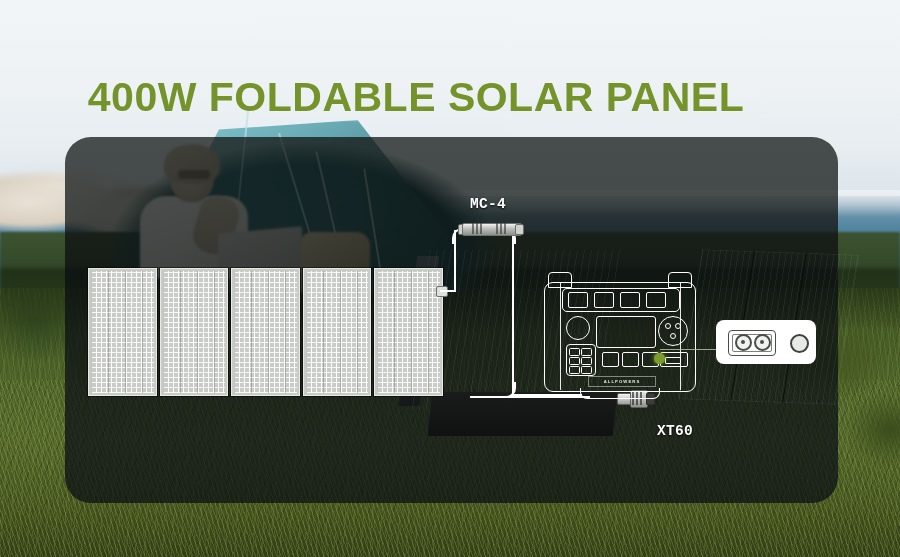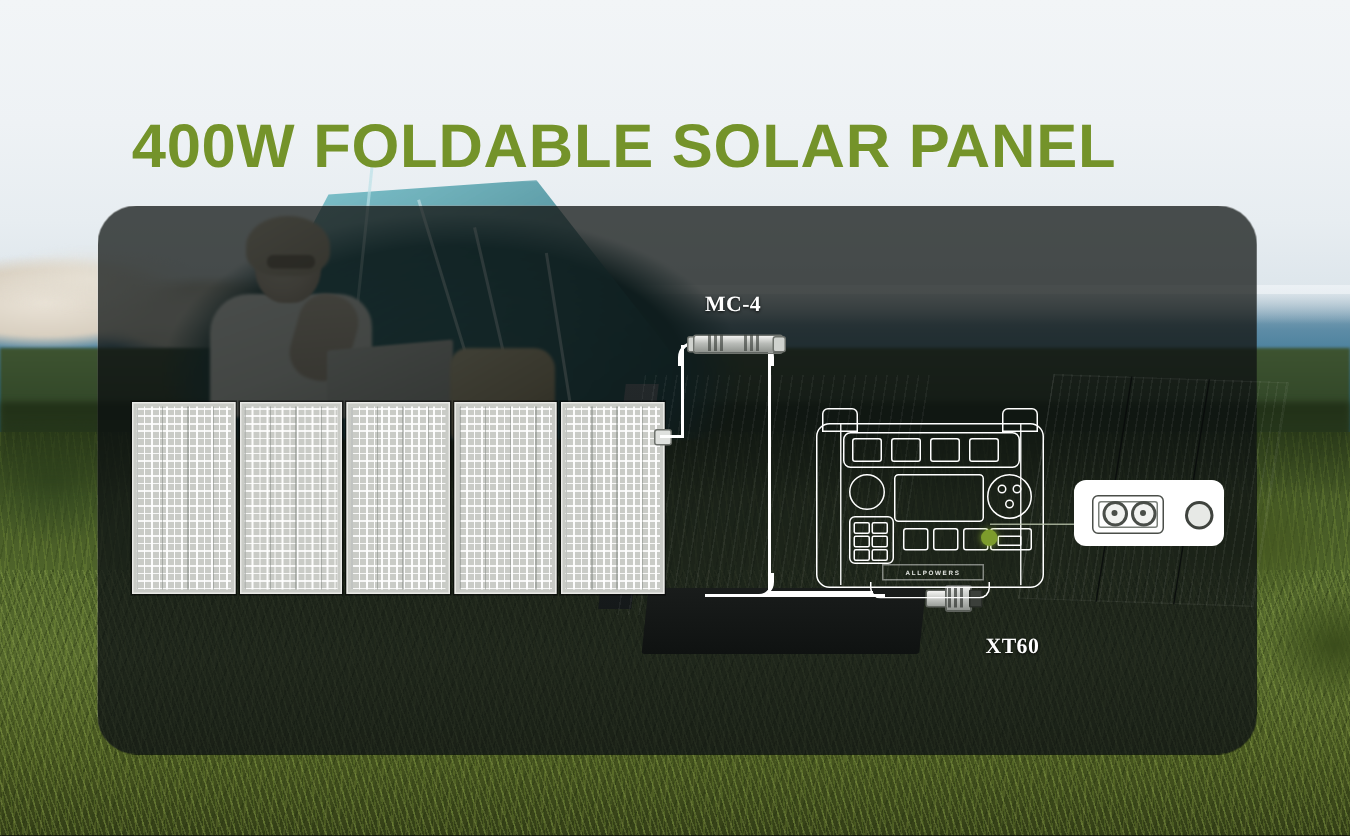--- a/index.html
+++ b/index.html
@@ -239,21 +239,21 @@
     position:absolute;left:0;top:2px;width:58px;height:11px;border-radius:2px;
     background:linear-gradient(180deg,#f2f2f0 0%,#b9bcb8 45%,#8d918c 100%);
     border:1px solid #6f736e;
   }
   .mc4-conn .rib{position:absolute;top:2px;width:2px;height:11px;background:rgba(60,64,60,.65);}
   .mc4-conn .cap-l{position:absolute;left:-4px;top:3px;width:7px;height:9px;border-radius:2px;background:#cfd2ce;border:1px solid #6c706b;}
   .mc4-conn .cap-r{position:absolute;right:-4px;top:3px;width:7px;height:9px;border-radius:2px;background:#cfd2ce;border:1px solid #6c706b;}
 
   .label{
     position:absolute;color:#ffffff;font-size:14.5px;font-weight:700;letter-spacing:.3px;
-    font-family:Liberation Serif, serif;white-space:nowrap;
+    font-family:Liberation Mono, monospace;white-space:nowrap;
     text-shadow:0 1px 2px rgba(0,0,0,.85);
   }
   .lbl-mc4{left:470px;top:212px;transform:translateY(-100%);}
   .lbl-xt60{left:657px;top:393px;margin-top:30px;}
 
   
   .xt60-conn{position:absolute;left:617px;top:390px;width:36px;height:16px;}
   .xt60-conn .b1{
     position:absolute;left:0;top:3px;width:13px;height:10px;border-radius:2px;
     background:linear-gradient(180deg,#f4f4f2,#9b9f9a);border:1px solid #5f635e;

